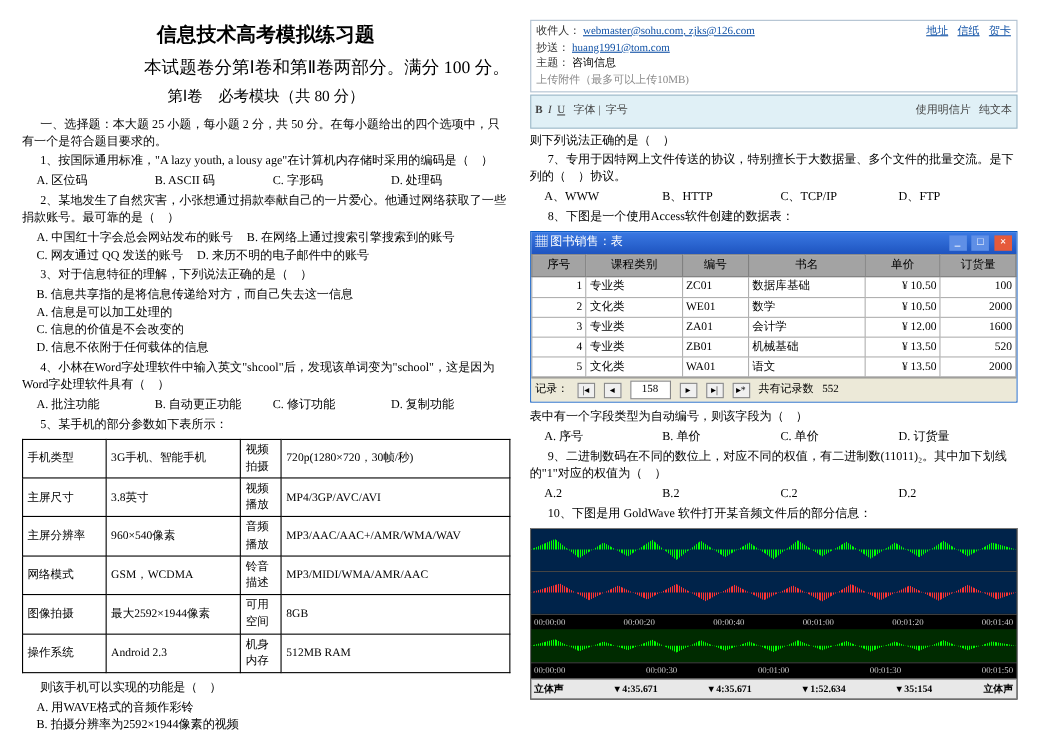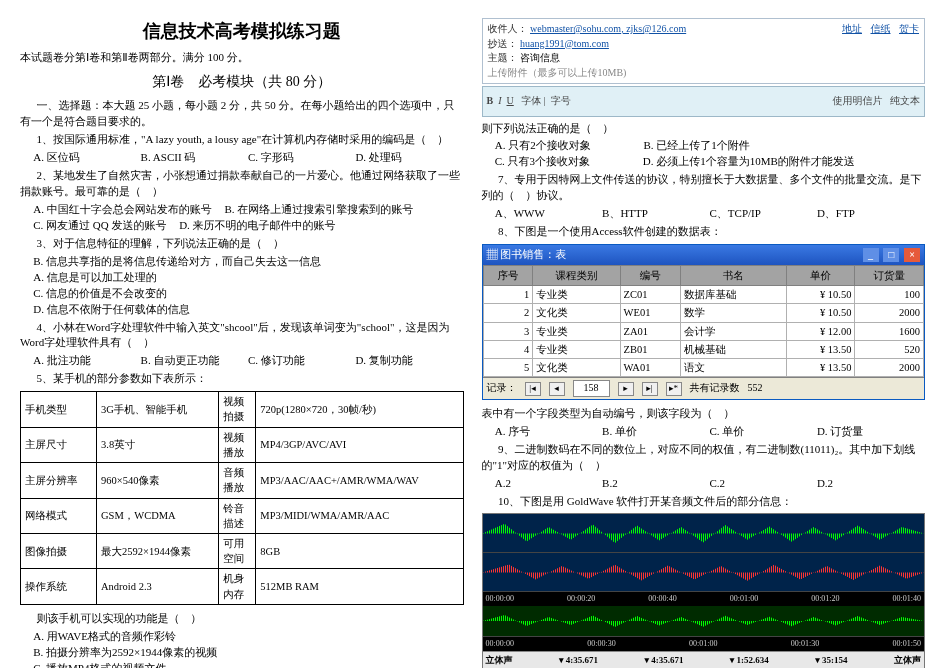--- a/index.html
+++ b/index.html
@@ -22,22 +22,22 @@
       flex: 1;
       min-width: 0;
     }
     h1.title {
       text-align: center;
       font-size: 18px;
       margin: 0 0 6px 0;
       font-weight: bold;
     }
     .sub {
-      text-align: left;
-      font-size: 11px;
+      text-align: right;
+      font-size: 16px;
       margin-bottom: 6px;
     }
     .sect {
       text-align: center;
       font-size: 14px;
       margin-bottom: 6px;
     }
     .indent { text-indent: 1.5em; }
     .q { margin: 2px 0; }
     .opts { padding-left: 1.2em; }
@@ -293,26 +293,20 @@
         <span>字体</span>&nbsp;|&nbsp;
         <span>字号</span>
       </span>
       <span>
         <span>使用明信片</span>&nbsp;&nbsp;
         <span>纯文本</span>
       </span>
     </div>
 
     <div class="q">则下列说法正确的是（　）</div>
-    <div class="opts">
-      <span>A. 只有2个接收对象</span>
-      <span style="margin-left:40px">B. 已经上传了1个附件</span><br>
-      <span>C. 只有3个接收对象</span>
-      <span style="margin-left:40px">D. 必须上传1个容量为10MB的附件才能发送</span>
-    </div>
 
     <div class="q indent">7、专用于因特网上文件传送的协议，特别擅长于大数据量、多个文件的批量交流。是下列的（　）协议。</div>
     <div class="opts opts4">
       <span>A、WWW</span>
       <span>B、HTTP</span>
       <span>C、TCP/IP</span>
       <span>D、FTP</span>
     </div>
 
     <div class="q indent">8、下图是一个使用Access软件创建的数据表：</div>

